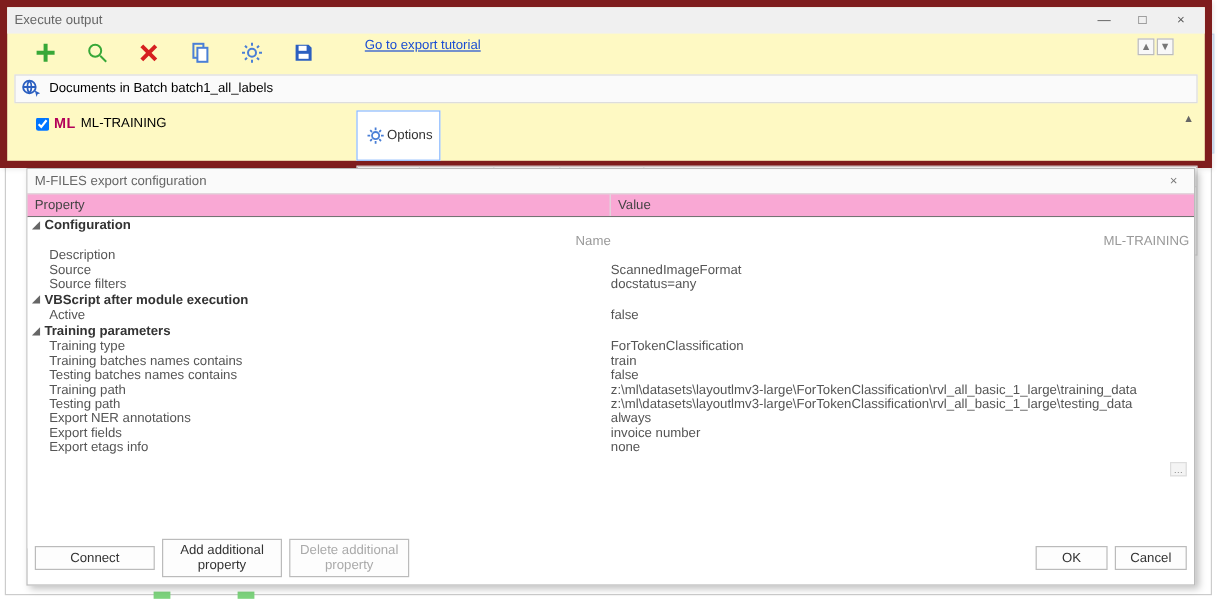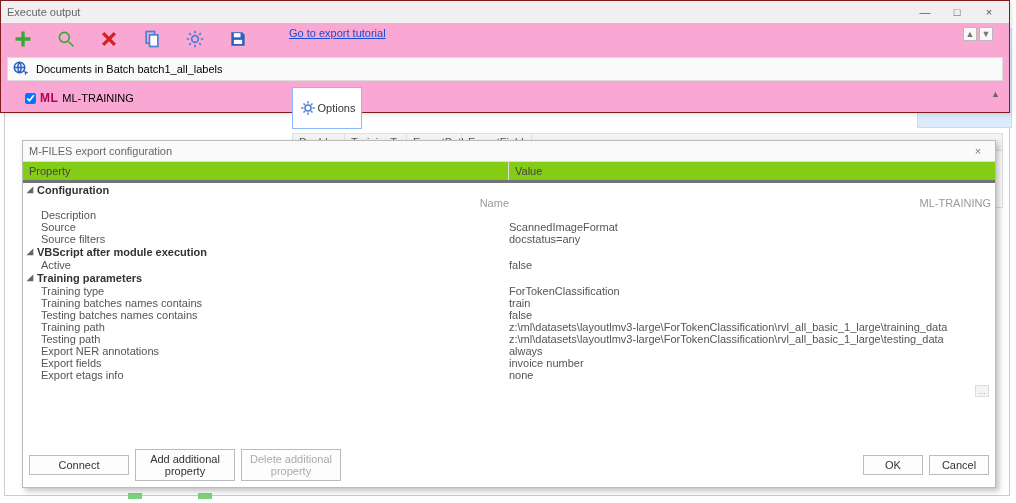--- a/index.html
+++ b/index.html
@@ -1,23 +1,23 @@
 <!DOCTYPE html>
 <html><head>
 <meta charset="utf-8">
 <style>
   * { box-sizing: border-box; margin: 0; padding: 0; font-family: "Segoe UI", Tahoma, sans-serif; font-size: 11px; }
   body { background: #fff; width: 1016px; height: 503px; overflow: hidden; position: relative; }
 
   
-  .win-top { position: absolute; left: 0; top: 0; width: 1010px; height: 113px; border: 1px solid #7f1d1d; background: #f9a8d4; box-shadow: 2px 2px 4px rgba(0,0,0,0.1);}
+  .win-top { position: absolute; left: 0; top: 0; width: 1010px; height: 140px; border: 6px solid #7f1d1d; background: #fef9c3; box-shadow: 2px 2px 4px rgba(0,0,0,0.1);}
   .win-top-title { display:flex; align-items:center; justify-content:space-between; height:22px; padding:0 6px; background:#f0f0f0; color:#666;}
   .win-top-title .ctrls { display:flex; gap:4px;}
   .win-top-title .ctrls div { width:28px; height:16px; display:flex; align-items:center; justify-content:center; color:#555;}
-  .toolbar { display:flex; align-items:flex-start; gap:19px; padding:4px 10px; }
+  .toolbar { display:flex; align-items:flex-start; gap:19px; padding:4px 20px; }
   .tbtn { width:24px; height:24px; display:flex; align-items:center; justify-content:center; border:1px solid transparent;}
   .tbtn svg { width:20px; height:20px; }
   .link { color:#1a4dd3; text-decoration:underline; margin-left:20px; font-size:11px; }
   .pin-row { display:flex; gap:2px; margin-left:auto; margin-right:6px;}
   .pin-row div { width:14px; height:14px; border:1px solid #bbb; background:#f8f8f8; display:flex; align-items:center; justify-content:center; font-size:9px; color:#777;}
   .batch-bar { display:flex; align-items:center; gap:6px; border:1px solid #ddd; margin:2px 6px 2px 6px; padding:2px 4px; background:#fafafa;}
   .batch-bar svg { width:18px; height:18px; }
   .body-split { display:flex; }
   .tree-pane { width:285px; padding:4px 8px; }
   .tree-row { display:flex; align-items:center; gap:4px; padding:4px 0 0 16px;}
@@ -34,21 +34,21 @@
   .ml-mini {color:#b30059; font-weight:bold; font-size:10px;}
   .scroll-arrow { position:absolute; right:8px; top:88px; width:10px; height:10px; color:#666; font-size:9px;}
 
   
   .blue-bg { position:absolute; right:4px; top:28px; width:95px; height:100px; background: linear-gradient(#eaf3fe,#dbeafd); border:1px solid #c6ddf5; z-index:-1;}
 
   
   .dialog { position:absolute; left:22px; top:140px; width:974px; height:348px; background:#fff; border:1px solid #bbb; box-shadow:3px 3px 6px rgba(0,0,0,0.25);}
   .dlg-title { display:flex; align-items:center; justify-content:space-between; height:20px; padding:0 6px; background:#fafafa; color:#666;}
   .close-x { width:22px; text-align:center; color:#777;}
-  .prop-hdr { display:flex; background:#84cc16; border-top:1px solid #ddd; border-bottom:3px solid #737373;}
+  .prop-hdr { display:flex; background:#f9a8d4; border-top:1px solid #ddd; border-bottom:1px solid #737373;}
   .prop-hdr div { padding:3px 6px; color:#444;}
   .c-prop { width:486px; border-right:1px solid #ddd;}
   .c-val { flex:1;}
   .prop-body { height:276px; overflow:auto; background:#fff;}
   .sect { display:flex; padding:1px 4px; font-weight:bold; color:#333;}
   .sect .tri { width:10px; color:#666; font-size:8px; padding-top:1px;}
   .row { display:flex; padding:0 4px;}
   .row .k { width:482px; padding-left:14px; color:#555;}
   .row .v { flex:1; color:#555;}
   .row.greyed .k, .row.greyed .v { color:#999;text-align:right;}

